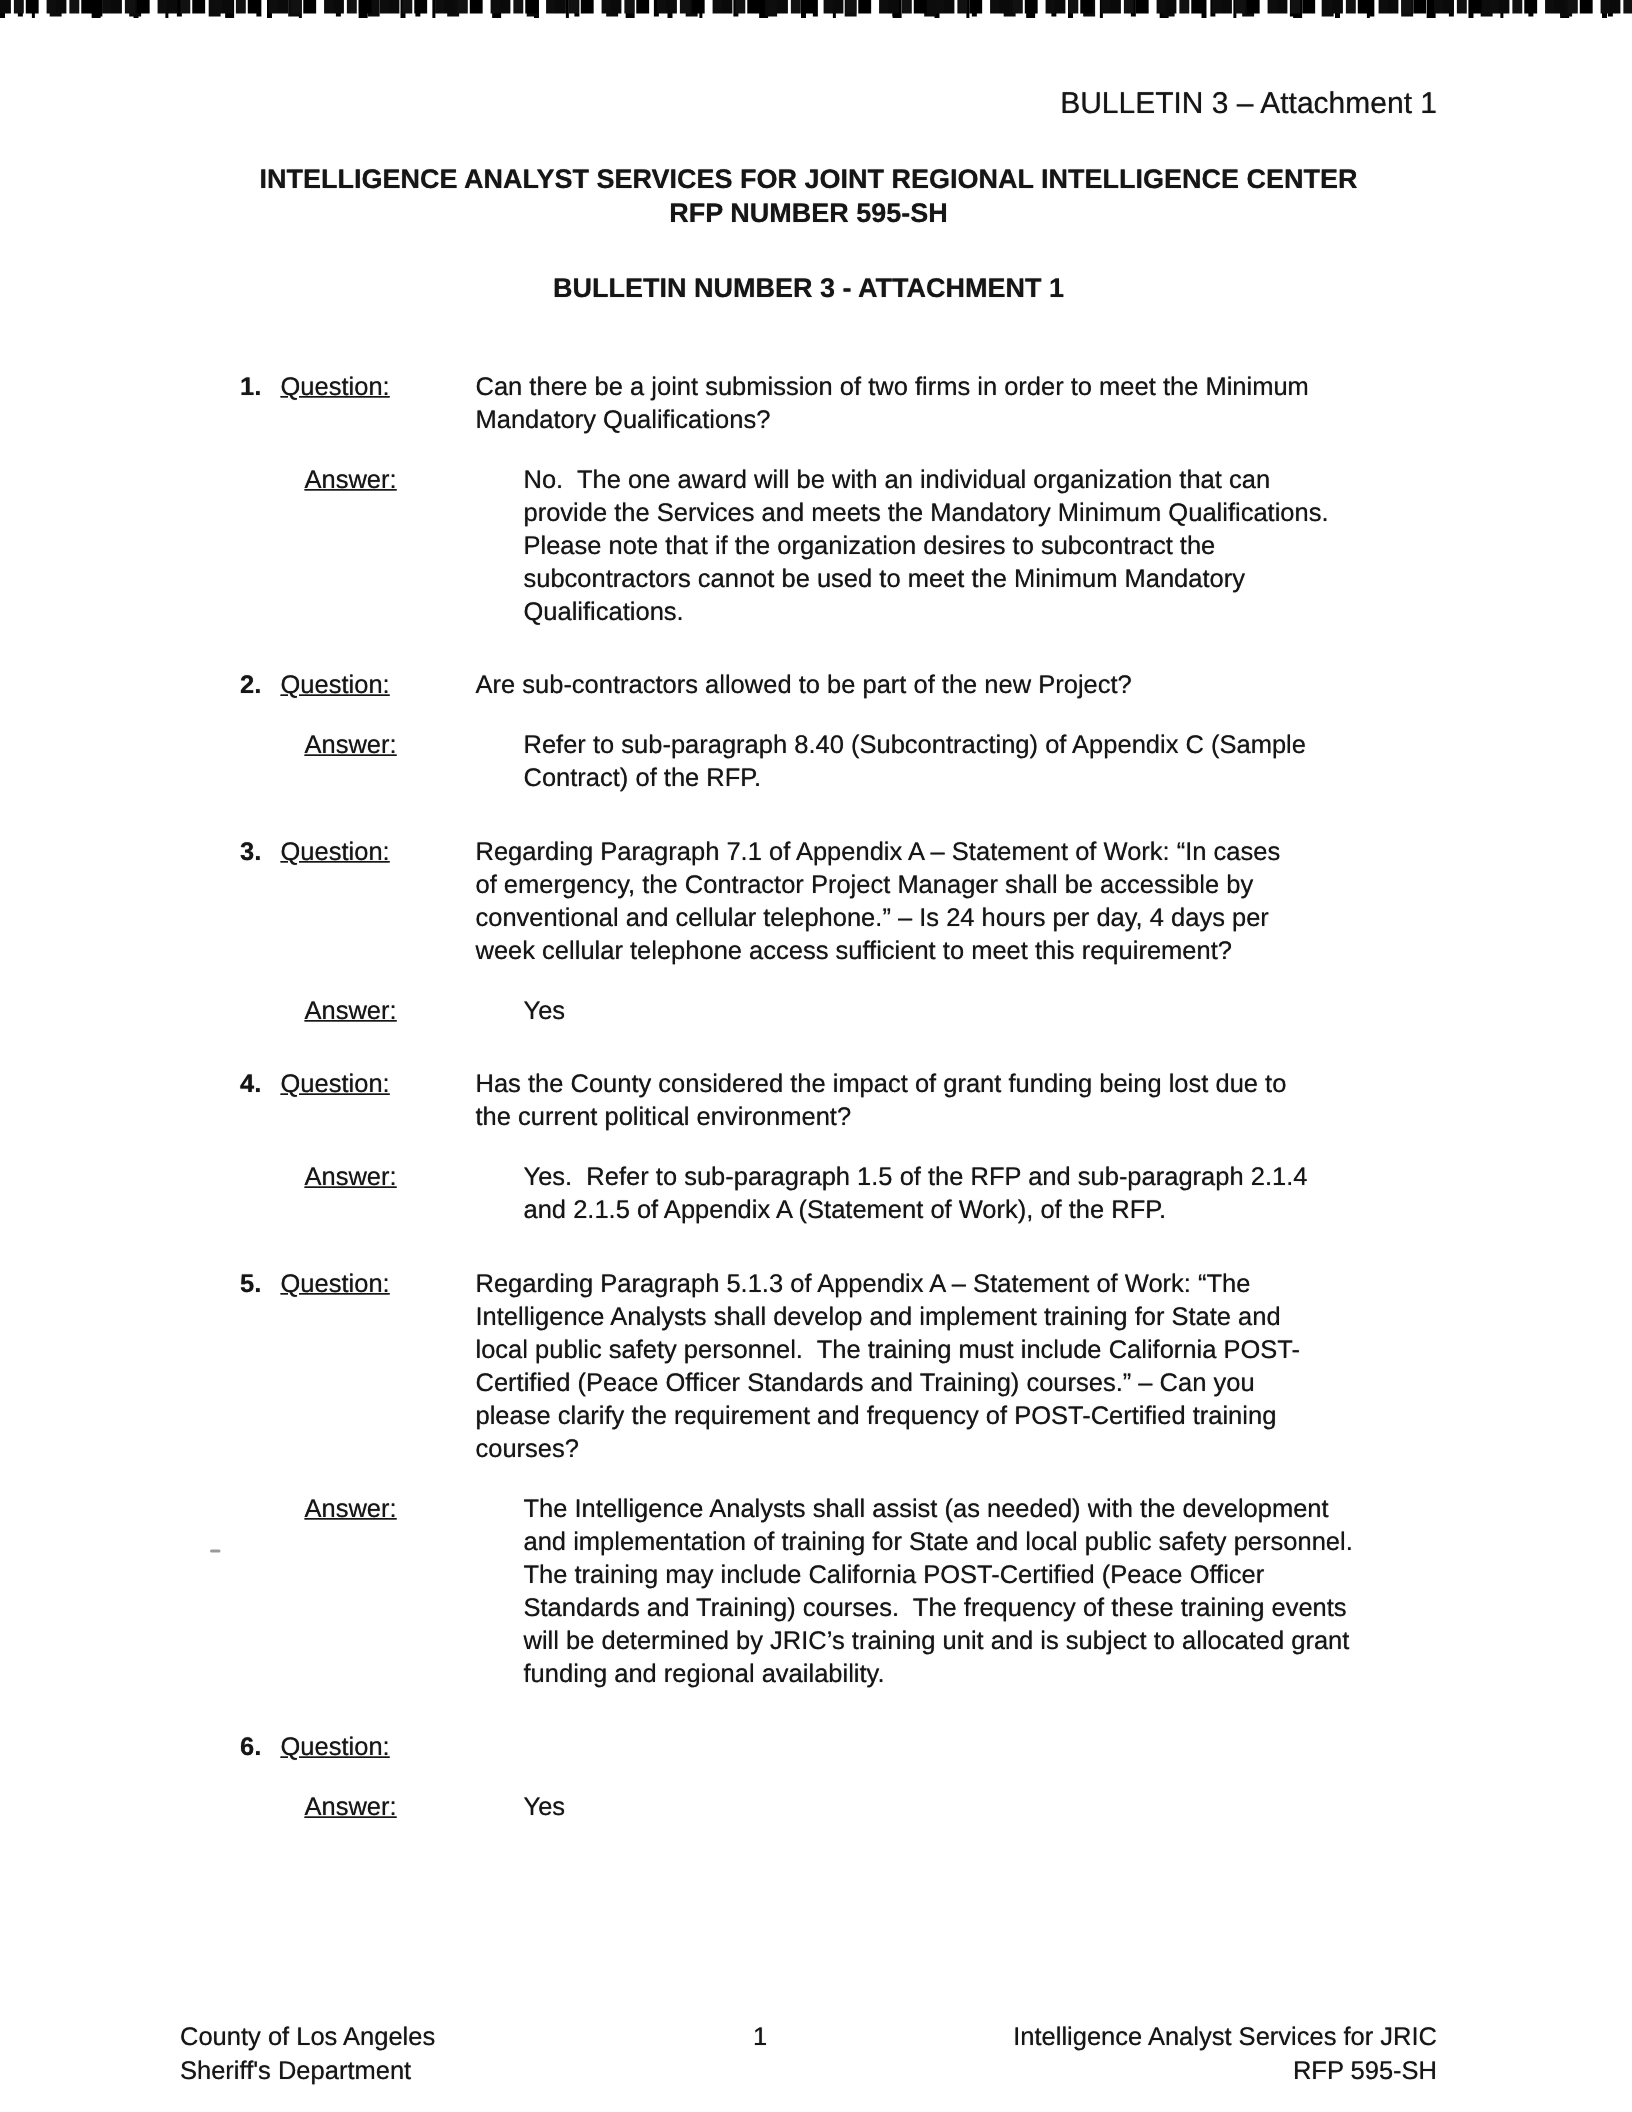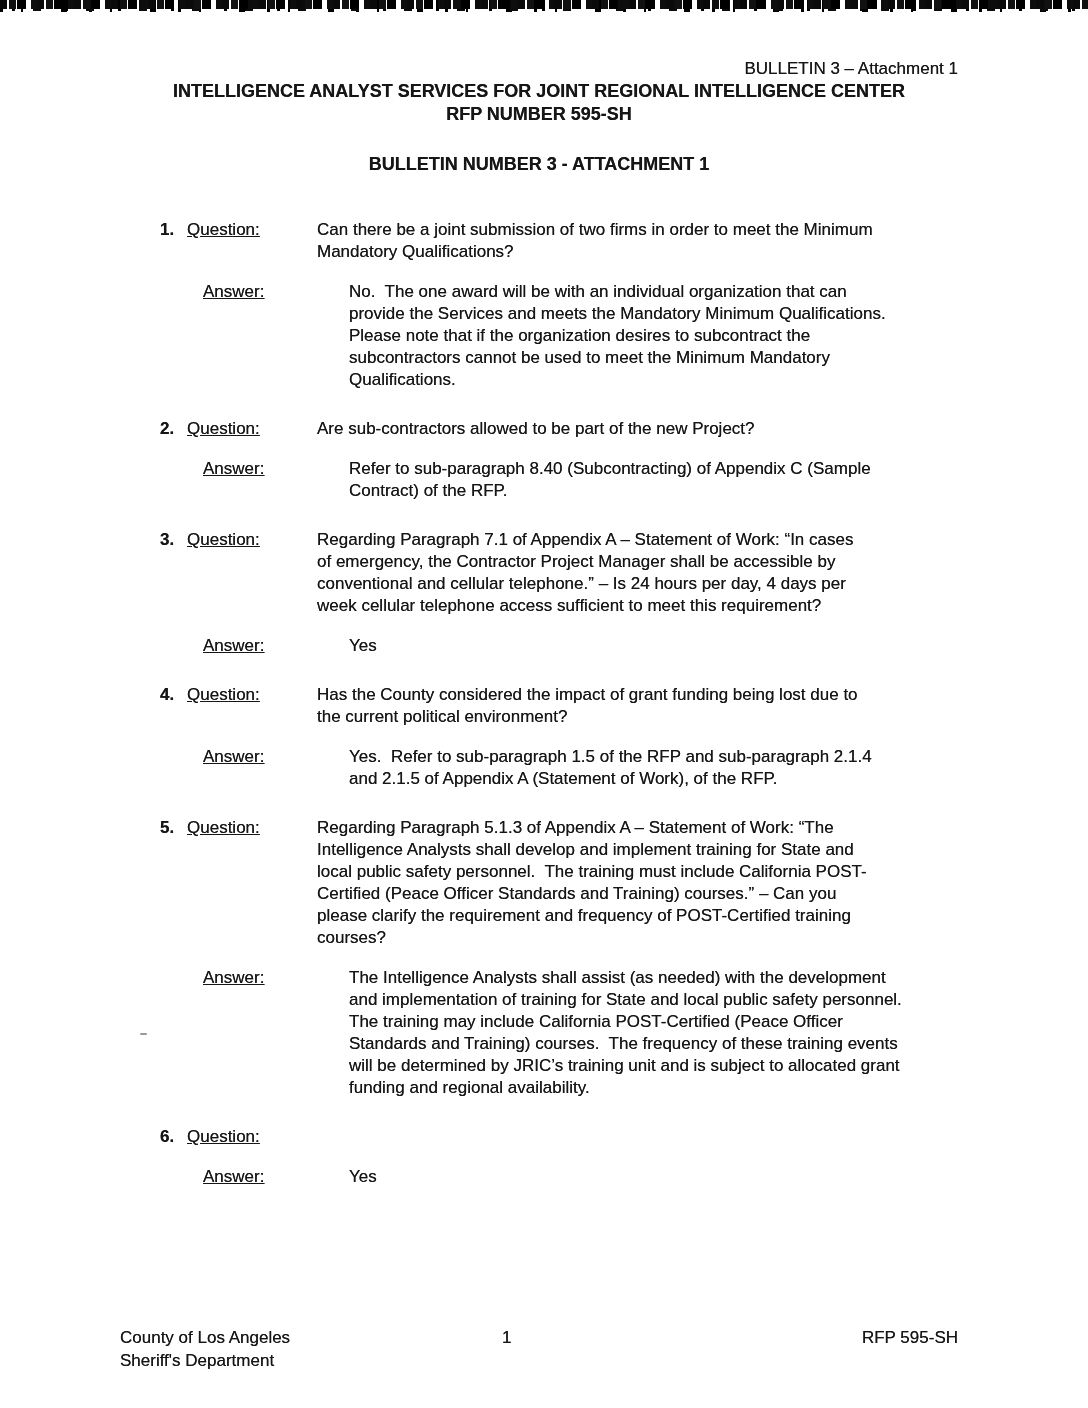--- a/index.html
+++ b/index.html
@@ -38,25 +38,26 @@
     top: 12px;
     left: 0;
     width: 1088px;
     padding: 0 130px 0 120px;
     box-sizing: border-box;
   }
 
   .header-right {
     margin-top: 46px;
     text-align: right;
-    font-size: 17px;
+    font-size: 20px;
     line-height: 22px;
   }
 
   .doc-title {
+    margin-top: 28px;
     text-align: center;
     font-weight: bold;
     font-size: 18px;
     line-height: 23px;
   }
   .doc-subtitle {
     margin-top: 27px;
     text-align: center;
     font-weight: bold;
     font-size: 18px;
@@ -89,21 +90,21 @@
     width: 7px;
     height: 2px;
     background: #9a9a9a;
     border-radius: 1px;
   }
 
   .footer {
     position: absolute;
     left: 120px;
     right: 130px;
-    bottom: 36px;
+    bottom: 16px;
     font-size: 17px;
     line-height: 23px;
   }
   .footer-left { float: left; text-align: left; }
   .footer-right { float: right; text-align: right; }
   .footer-page {
     position: absolute;
     left: 382px;
     top: 0;
   }
@@ -231,15 +232,16 @@
 
 <div class="scan-speck"></div>
 
 <div class="footer">
   <div class="footer-left">
     <div>County of Los Angeles</div>
     <div>Sheriff's Department</div>
   </div>
   <div class="footer-page">1</div>
   <div class="footer-right">
+    <div>Intelligence Analyst Services for JRIC</div>
     <div>RFP 595-SH</div>
   </div>
 </div>
 
 </body></html>

